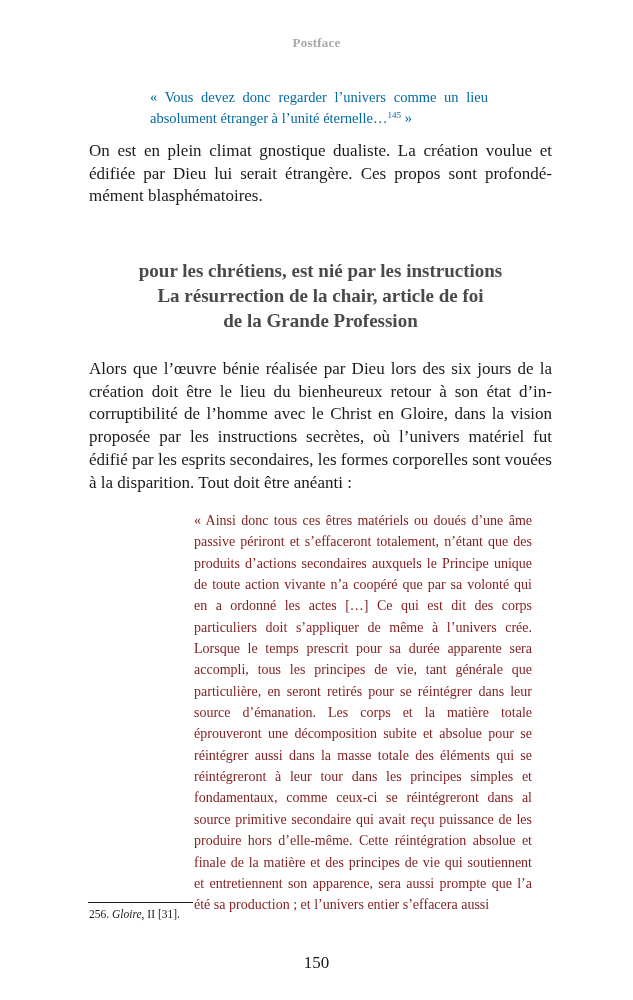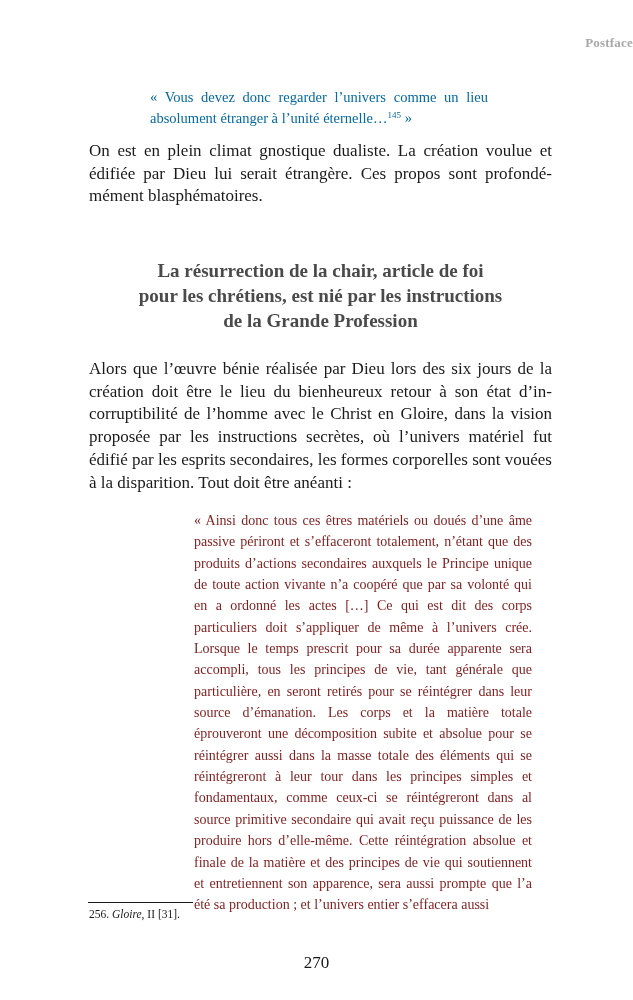--- a/index.html
+++ b/index.html
@@ -13,21 +13,21 @@
       position: relative;
       overflow: hidden;
       font-family: "Liberation Serif", "DejaVu Serif", serif;
       color: #1a1a1a;
     }
     .running-header {
       position: absolute;
       top: 35px;
       left: 0;
       width: 633px;
-      text-align: right;
+      text-align: center;
       font-size: 13px;
       font-weight: bold;
       color: #a8a8a8;
       letter-spacing: 0.2px;
     }
     .quote-short {
       position: absolute;
       top: 87px;
       left: 150px;
       width: 338px;
@@ -112,33 +112,33 @@
 
 <div class="quote-short">
   <p><span>« Vous devez donc regarder l’univers comme un lieu absolument étranger à l’unité éternelle…</span><sup class="fnref">145</sup><span> »</span></p>
 </div>
 
 <div class="para para-1">
   <p>On est en plein climat gnostique dualiste. La création voulue et édifiée par Dieu lui serait étrangère. Ces propos sont profondé­mément blasphématoires.</p>
 </div>
 
 <div class="section-heading">
+  <span>pour les chrétiens, est nié par les instructions</span>
   <span>La résurrection de la chair, article de foi</span>
-  <span>pour les chrétiens, est nié par les instructions</span>
   <span>de la Grande Profession</span>
 </div>
 
 <div class="para para-2">
   <p>Alors que l’œuvre bénie réalisée par Dieu lors des six jours de la création doit être le lieu du bienheureux retour à son état d’in­corruptibilité de l’homme avec le Christ en Gloire, dans la vision proposée par les instructions secrètes, où l’univers matériel fut édifié par les esprits secondaires, les formes corporelles sont vouées à la disparition. Tout doit être anéanti :</p>
 </div>
 
 <div class="quote-long">
   <p>« Ainsi donc tous ces êtres matériels ou doués d’une âme passive périront et s’effaceront totalement, n’étant que des produits d’actions secondaires auxquels le Principe unique de toute action vivante n’a coopéré que par sa volonté qui en a ordonné les actes […] Ce qui est dit des corps particuliers doit s’appliquer de même à l’univers crée. Lorsque le temps prescrit pour sa durée apparente sera accompli, tous les principes de vie, tant générale que particulière, en seront retirés pour se réintégrer dans leur source d’émanation. Les corps et la matière totale éprouveront une décomposition subite et absolue pour se réintégrer aussi dans la masse totale des éléments qui se réintégreront à leur tour dans les principes simples et fondamentaux, comme ceux-ci se réintégreront dans al source primitive secondaire qui avait reçu puissance de les produire hors d’elle-même. Cette réintégration absolue et finale de la matière et des principes de vie qui soutiennent et entretiennent son apparence, sera aussi prompte que l’a été sa production ; et l’univers entier s’effacera aussi</p>
 </div>
 
 <div class="footnote-rule"></div>
 
 <div class="footnote">
   <span>256.</span>
   <em>Gloire</em><span>, II [31].</span>
 </div>
 
-<div class="page-number">270</div>
+<div class="page-number">150</div>
 
 </body></html>

